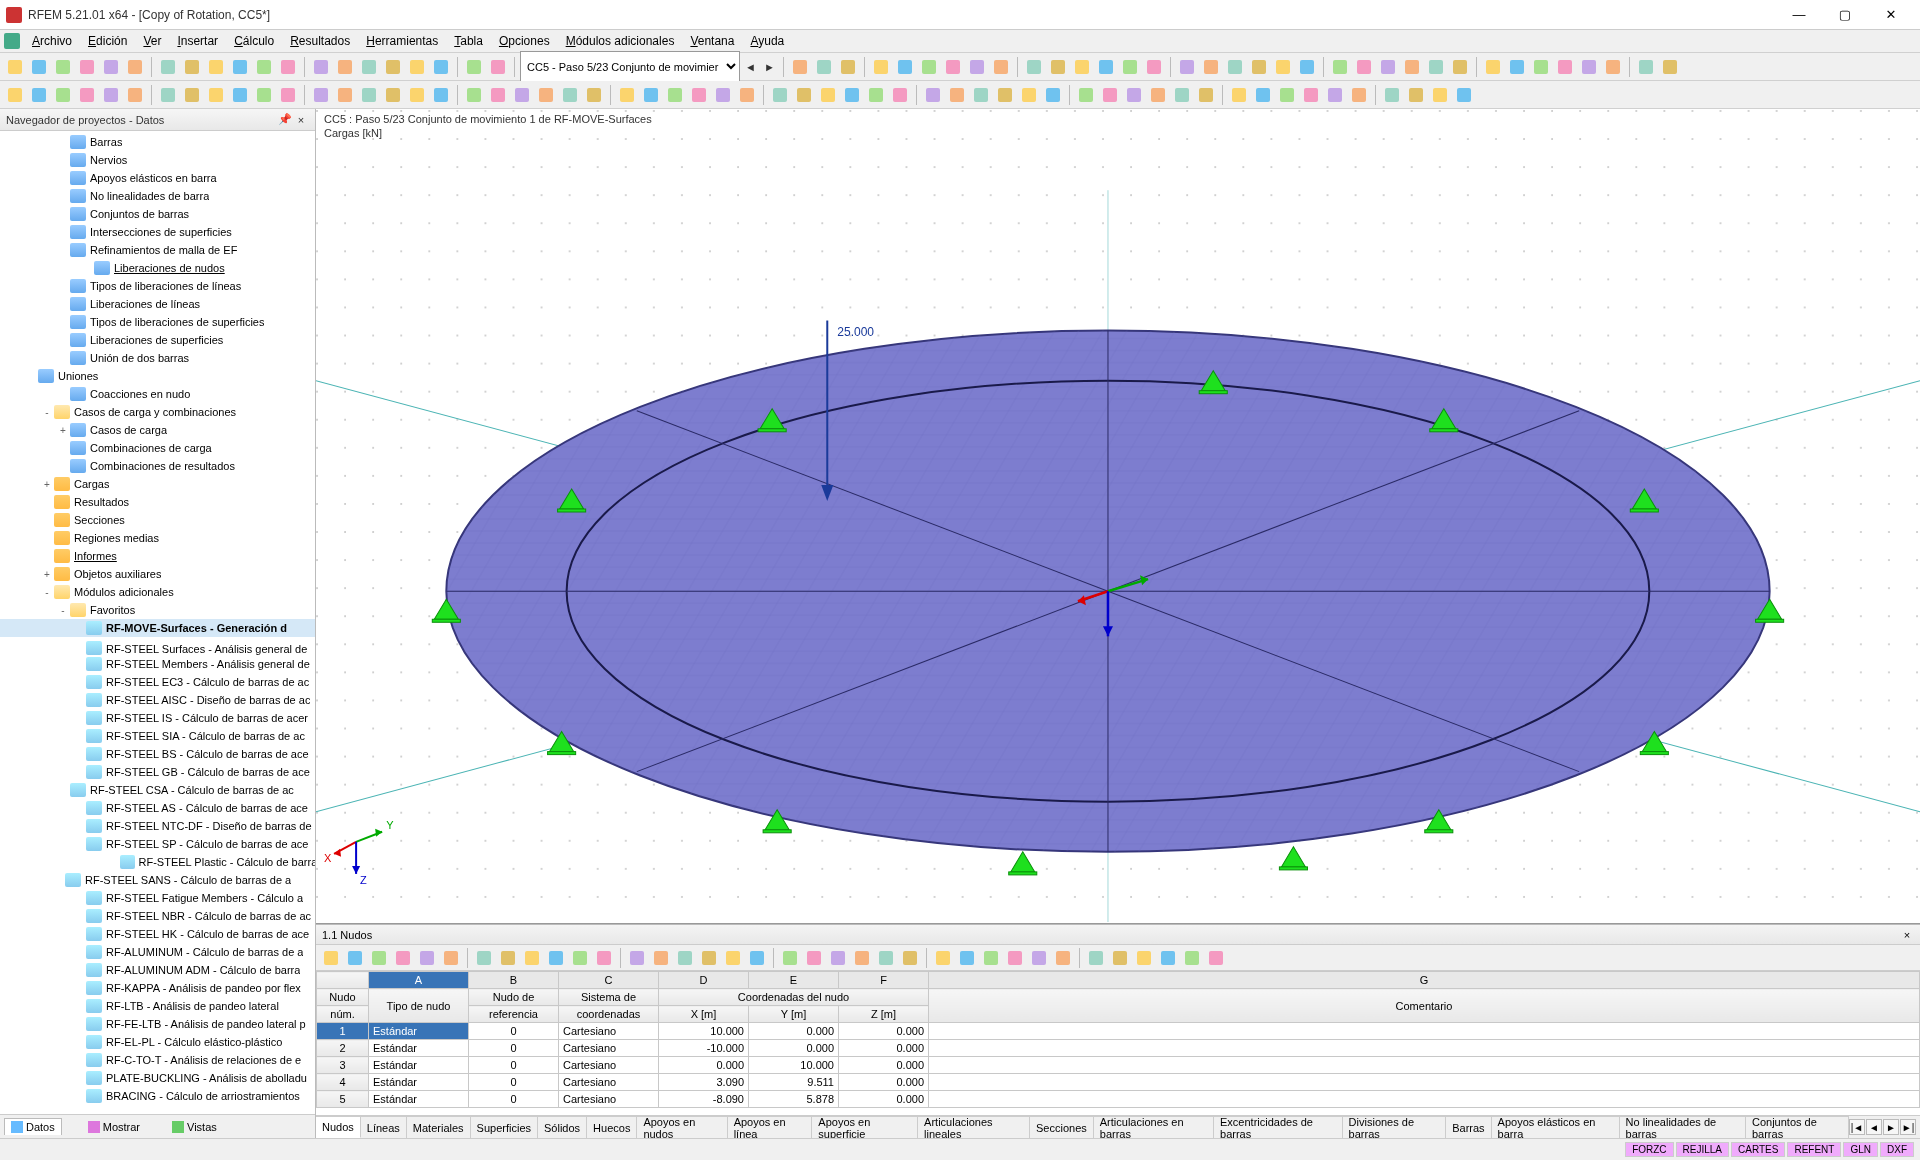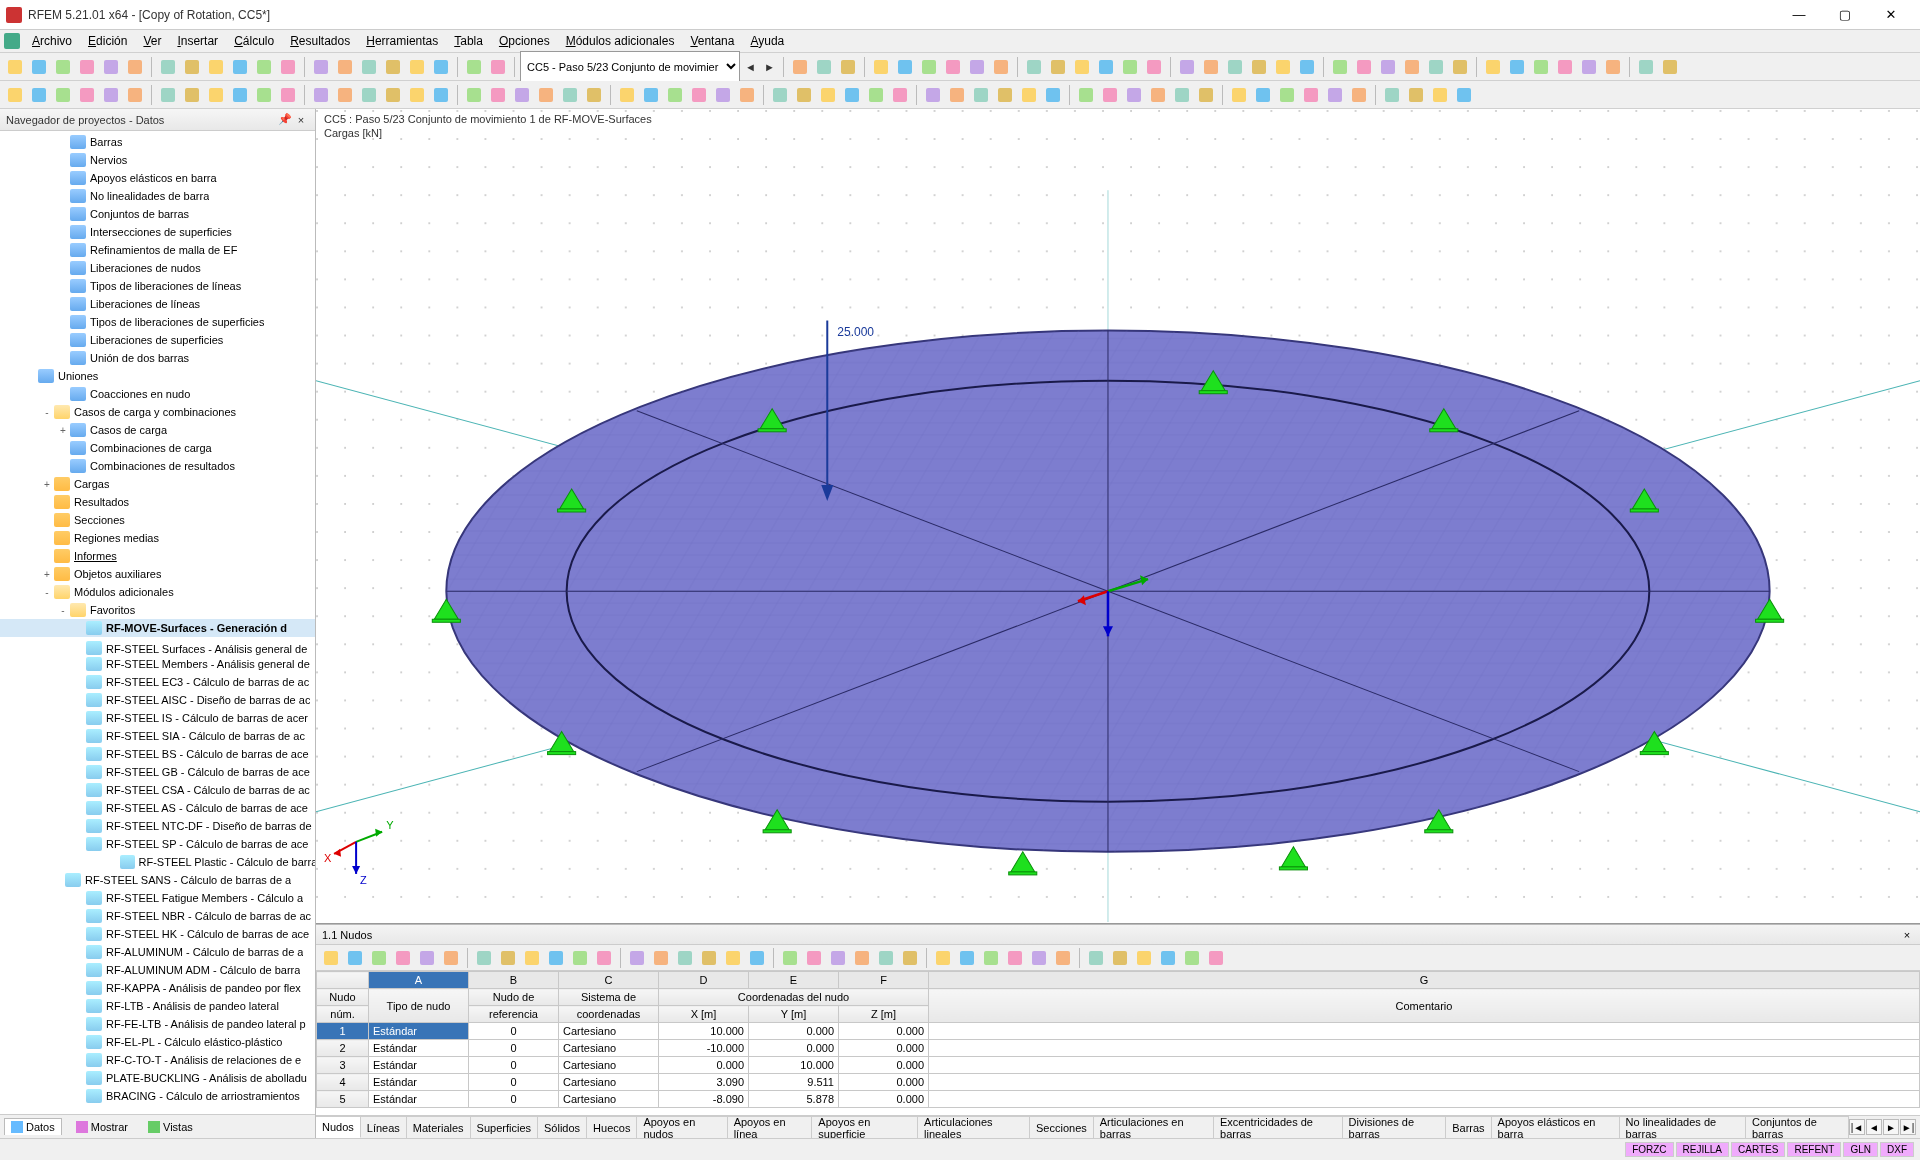--- a/index.html
+++ b/index.html
@@ -39,21 +39,21 @@
 .tree-item { display: flex; align-items: center; height: 18px; padding-left: 8px; font-size: 11px; white-space: nowrap; cursor: pointer; }
 .tree-item .expander { width: 14px; text-align: center; color: #666; font-size: 10px; }
 .tree-item .ticon { width: 16px; height: 14px; margin-right: 4px; display: inline-flex; align-items: center; justify-content: center; }
 .tree-item .ticon.folder { background: linear-gradient(#fc6,#fb4); border-radius: 2px; }
 .tree-item .ticon.folder-o { background: linear-gradient(#ffe9b0,#ffd46a); border-radius: 2px; }
 .tree-item .ticon.data { background: linear-gradient(#9cf,#6ae); border-radius: 2px; }
 .tree-item .ticon.module { background: linear-gradient(#aef,#8ce); border-radius: 2px; }
 .tree-item.selected { background: #d5e8f7; }
 .tree-item.bold .label { font-weight: bold; }
 .tree-item .label { overflow: hidden; text-overflow: clip; }
-.nav-tabs { height: 24px; background: #f0f0f0; border-top: 1px solid #ccc; display: flex; align-items: center; padding: 0 4px; gap: 8px; }
+.nav-tabs { height: 24px; background: #f0f0f0; border-top: 1px solid #ccc; display: flex; align-items: center; padding: 0 4px; gap: 20px; }
 .nav-tab { display: flex; align-items: center; gap: 3px; font-size: 11px; padding: 2px 6px; cursor: pointer; }
 .nav-tab .nti { width: 12px; height: 12px; }
 .nav-tab .nti.data { background: #6bf; }
 .nav-tab .nti.show { background: #d7d; }
 .nav-tab .nti.views { background: #6c6; }
 .nav-tab.active { background: #fff; border: 1px solid #bbb; border-bottom: none; }
 
 
 .work-col { flex: 1; display: flex; flex-direction: column; min-width: 0; }
 
@@ -529,21 +529,21 @@
         <div class="tree-item" style="padding-left: 56px;">
           <span class="expander"></span>
           <span class="ticon data"></span>
           <span class="label">Intersecciones de superficies</span>
         </div>
         <div class="tree-item" style="padding-left: 56px;">
           <span class="expander"></span>
           <span class="ticon data"></span>
           <span class="label">Refinamientos de malla de EF</span>
         </div>
-        <div class="tree-item" style="padding-left: 56px;">
+        <div class="tree-item" style="padding-left: 80px; text-decoration: underline;">
           <span class="expander"></span>
           <span class="ticon data"></span>
           <span class="label">Liberaciones de nudos</span>
         </div>
         <div class="tree-item" style="padding-left: 56px;">
           <span class="expander"></span>
           <span class="ticon data"></span>
           <span class="label">Tipos de liberaciones de líneas</span>
         </div>
         <div class="tree-item" style="padding-left: 56px;">
@@ -674,21 +674,21 @@
         <div class="tree-item" style="padding-left: 72px;">
           <span class="expander"></span>
           <span class="ticon module"></span>
           <span class="label">RF-STEEL BS - Cálculo de barras de ace</span>
         </div>
         <div class="tree-item" style="padding-left: 72px;">
           <span class="expander"></span>
           <span class="ticon module"></span>
           <span class="label">RF-STEEL GB - Cálculo de barras de ace</span>
         </div>
-        <div class="tree-item" style="padding-left: 72px;">
+        <div class="tree-item" style="padding-left: 56px;">
           <span class="expander"></span>
           <span class="ticon module"></span>
           <span class="label">RF-STEEL CSA - Cálculo de barras de ac</span>
         </div>
         <div class="tree-item" style="padding-left: 72px;">
           <span class="expander"></span>
           <span class="ticon module"></span>
           <span class="label">RF-STEEL AS - Cálculo de barras de ace</span>
         </div>
         <div class="tree-item" style="padding-left: 72px;">

